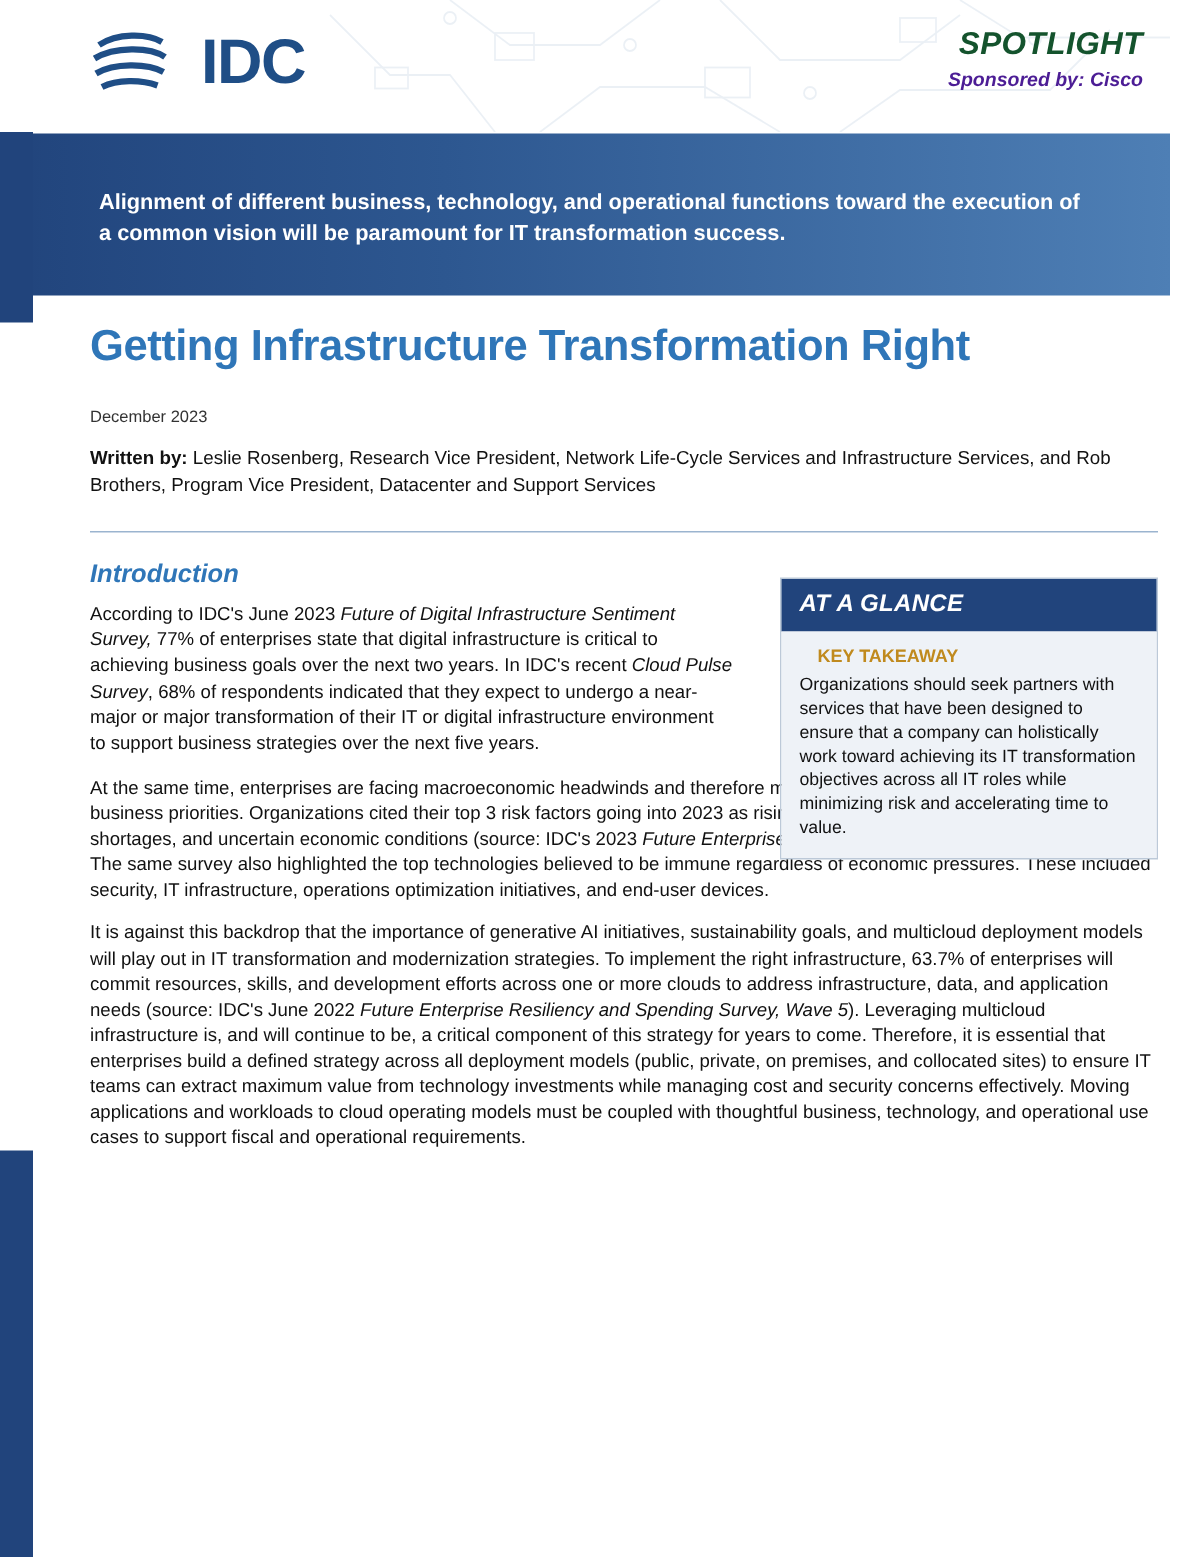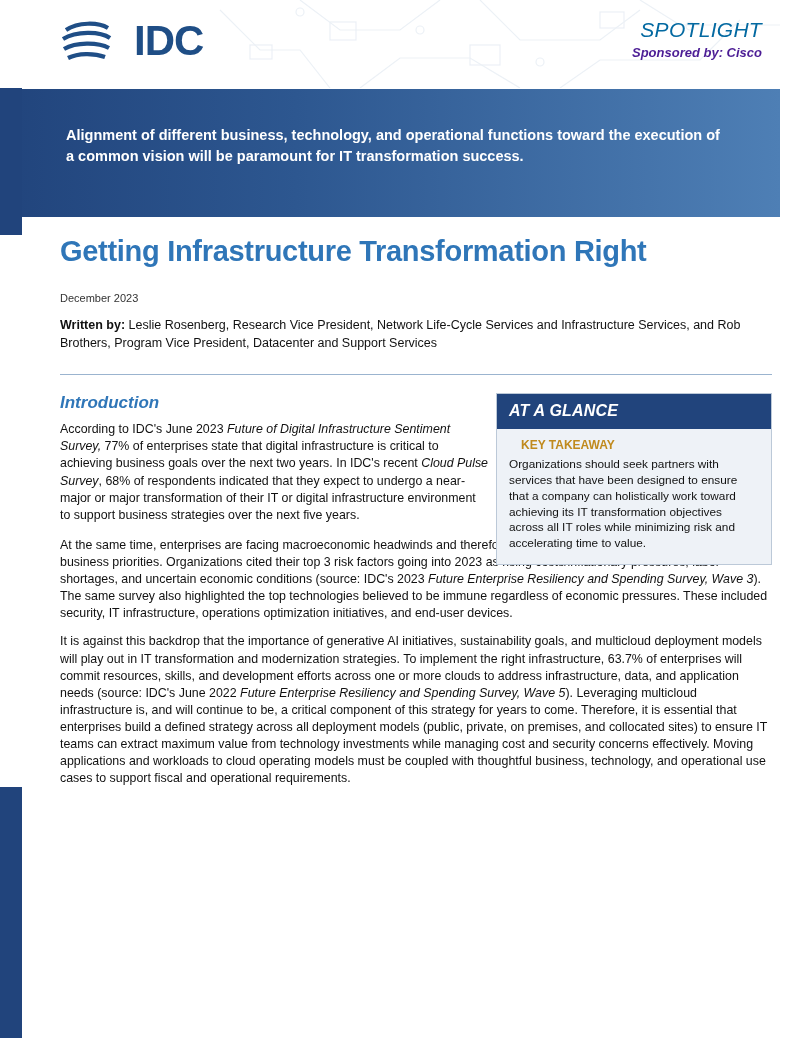--- a/index.html
+++ b/index.html
@@ -47,38 +47,38 @@
     line-height: 1;
   }
   .header-right {
     position: absolute;
     right: 36px;
     top: 18px;
     text-align: right;
   }
   .spotlight {
     font-size: 21px;
-    font-weight: normal;
-    font-style: italic;
-    color: #0369a1;
+    font-weight: bold;
+    font-style: italic;
+    color: #14532d;
     letter-spacing: 0.3px;
   }
   .sponsored {
     font-size: 13px;
     font-weight: bold;
     font-style: italic;
     color: #4c1d95;
     margin-top: 3px;
   }
 
   
   .banner {
     position: relative;
     margin: 0;
-    height: 128px;
+    height: 108px;
     background: linear-gradient(90deg, #21447c 0%, #2d5790 38%, #4e7fb5 100%);
     width: 780px;
   }
   .banner-text {
     position: absolute;
     left: 66px;
     right: 60px;
     top: 36px;
     color: #ffffff;
     font-size: 14.5px;
@@ -147,22 +147,22 @@
     line-height: 1.38;
     margin: 0 0 11px 0;
     text-align: left;
   }
   p.body-text i { font-style: italic; }
 
   
   .glance {
     position: absolute;
     right: 0;
-    top: 0;
-    width: 276px;
+    top: 12px;
+    width: 252px;
     border: 1px solid #bcc9d8;
     box-sizing: border-box;
   }
   .glance-head {
     background: #21447c;
     color: #ffffff;
     font-size: 16px;
     font-weight: bold;
     font-style: italic;
     padding: 8px 10px 9px 12px;

